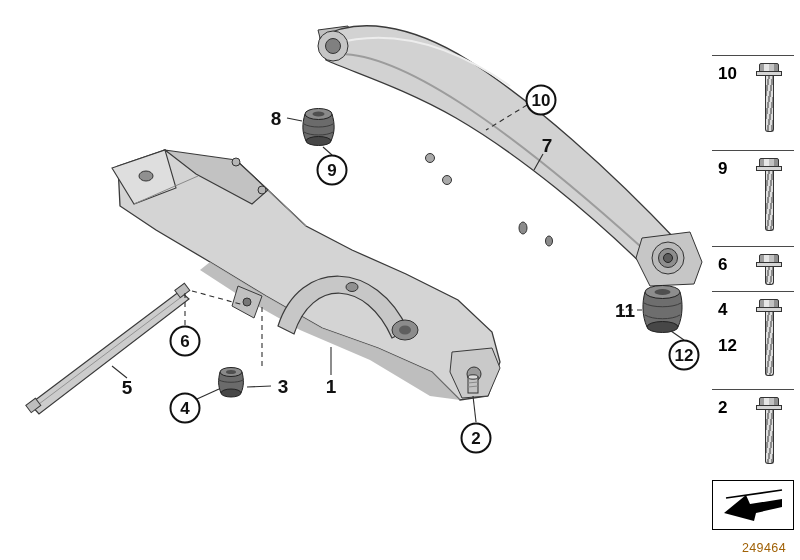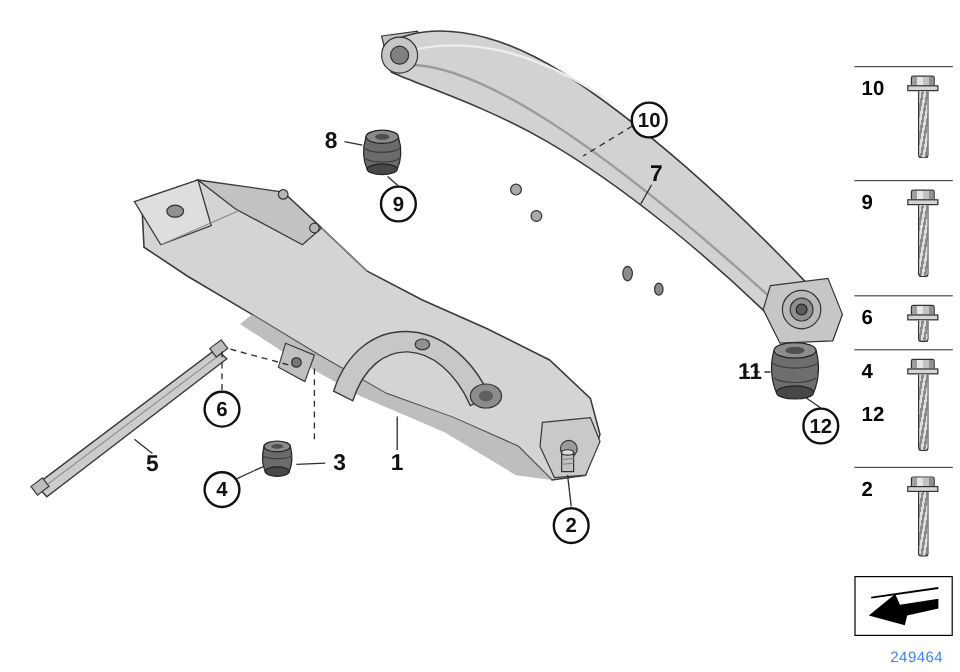--- a/index.html
+++ b/index.html
@@ -30,21 +30,21 @@
       border-radius:2px 2px 0 0; }
   .bolt-flange { width:26px; height:5px; border:1px solid #333; background:#d6d6d6; margin-top:-1px; }
   .bolt-shaft { width:9px; border:1px solid #333; border-top:none; border-radius:0 0 3px 3px;
       background:repeating-linear-gradient(100deg,#dedede 0 2px,#8b8b8b 2px 4px); }
   .shaft-l1 { height:56px; } .shaft-l2 { height:60px; } .shaft-l3 { height:18px; }
   .shaft-l4 { height:64px; } .shaft-l5 { height:54px; }
 
   .arrow-box { position:absolute; left:712px; top:480px; width:82px; height:50px;
       border:1.7px solid #000; display:flex; align-items:center; justify-content:center; background:#fff; z-index:4; }
 
-  .docnum { position:absolute; right:14px; bottom:5px; font-size:12.5px; color:#3b82f6; letter-spacing:0.4px; }
+  .docnum { position:absolute; right:14px; bottom:5px; font-size:12.5px; color:#a16207; letter-spacing:0.4px; }
 </style>
 </head>
 <body>
 
 <div class="stage">
 
   <svg class="art" width="800" height="560" viewBox="0 0 800 560">
 
     <g>
       <polygon points="30,404 180,291 189,299 39,414" fill="#cccccc" stroke="#3a3a3a" stroke-width="1.2"></polygon>

